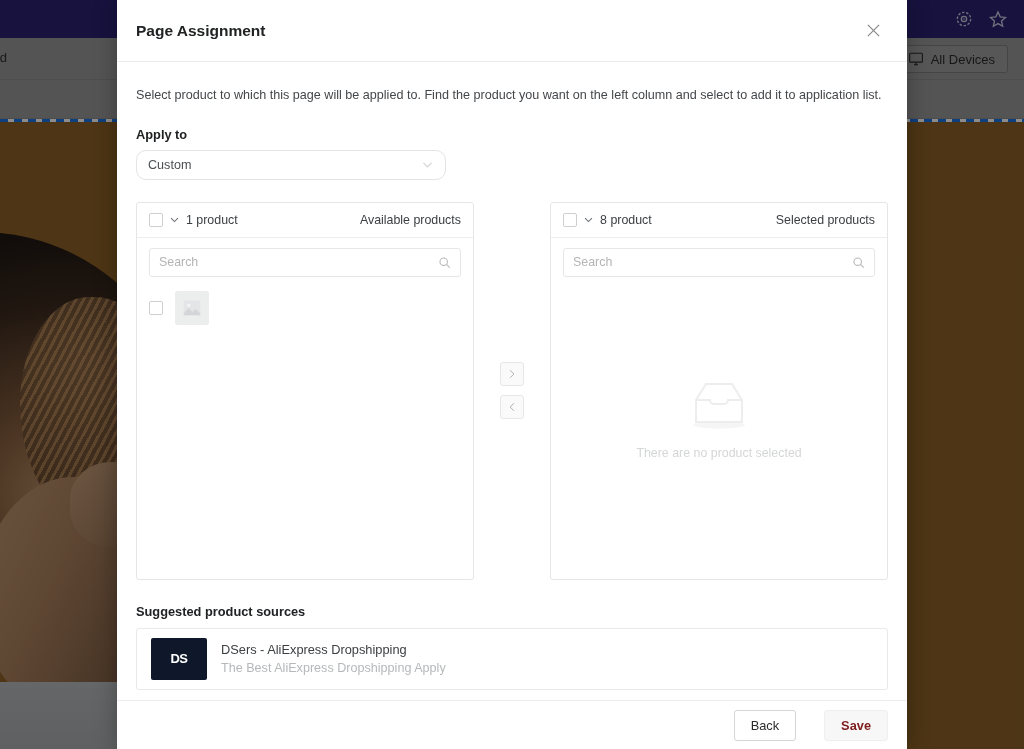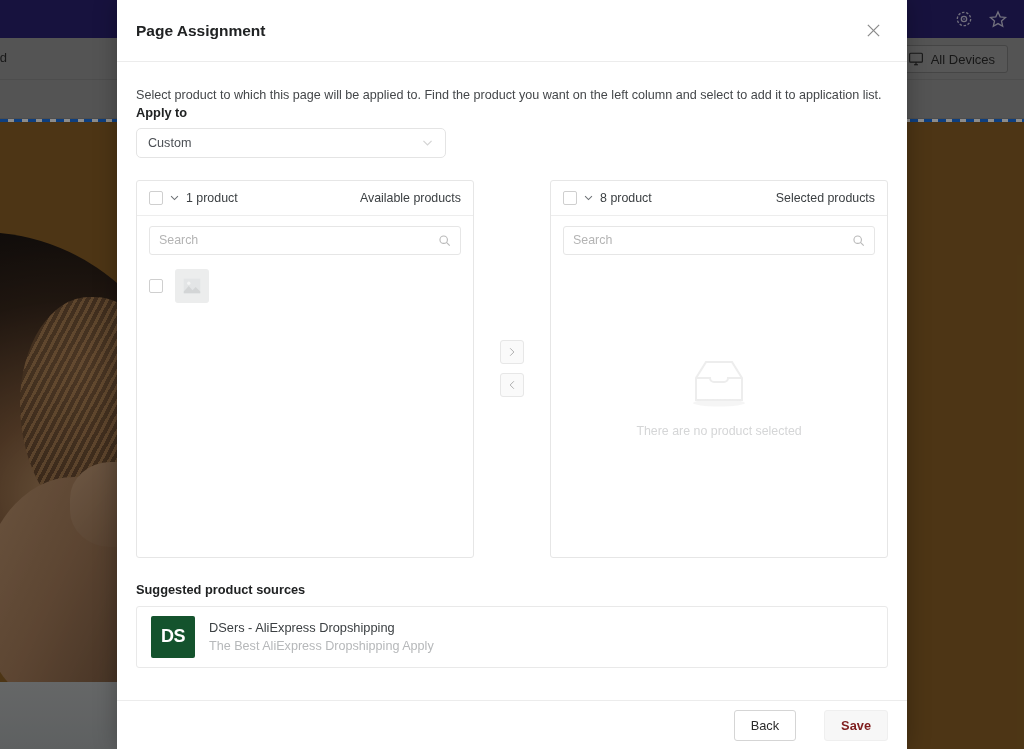--- a/index.html
+++ b/index.html
@@ -107,25 +107,25 @@
     color: #8a8a8a; cursor: pointer;
   }
   .close-btn svg { width: 15px; height: 15px; display: block; }
 
   .modal-body { flex: 1 1 auto; padding: 24px 19px 0 19px; overflow: hidden; }
 
   .intro-text { font-size: 12.6px; color: #44474a; line-height: 1.5; }
 
   .apply-label {
     font-size: 12.8px; font-weight: bold; color: #202223;
-    margin-bottom: 8px;
+    margin-top: 22px; margin-bottom: 8px;
   }
   .select-box {
     width: 310px; height: 30px;
-    border: 1px solid #e4e4e4; border-radius: 5px;
+    border: 1px solid #e4e4e4; border-radius: 10px;
     display: flex; align-items: center; justify-content: space-between;
     padding: 0 11px; background: #fff; cursor: pointer;
   }
   .select-value { font-size: 12.6px; color: #4b4f54; }
   .chev { width: 13px; height: 13px; color: #d4d4d4; display: block; }
 
   
   .transfer {
     display: flex; align-items: flex-start;
     margin-top: 22px;
@@ -195,23 +195,23 @@
   .sources-label {
     font-size: 12.8px; font-weight: bold; color: #202223;
     margin-top: 24px; margin-bottom: 9px;
   }
   .source-card {
     height: 62px; border: 1px solid #e9e9e9; border-radius: 3px;
     display: flex; align-items: center; gap: 14px; padding: 0 14px;
     background: #fff; cursor: pointer;
   }
   .ds-logo {
-    width: 44px; height: 42px; background: #14532d; border-radius: 2px;
+    width: 56px; height: 42px; background: #0f172a; border-radius: 2px;
     display: flex; align-items: center; justify-content: center;
-    color: #fff; font-weight: bold; font-size: 18px; letter-spacing: -0.5px;
+    color: #fff; font-weight: bold; font-size: 13px; letter-spacing: -0.5px;
   }
   .source-name { font-size: 12.8px; color: #3c4043; line-height: 1.5; }
   .source-desc { font-size: 12.6px; color: #b6b8ba; line-height: 1.5; }
 
   .modal-footer {
     flex: 0 0 49px; height: 49px;
     border-top: 1px solid #ececec;
     display: flex; align-items: center; justify-content: flex-end;
     gap: 28px; padding: 0 19px;
   }

